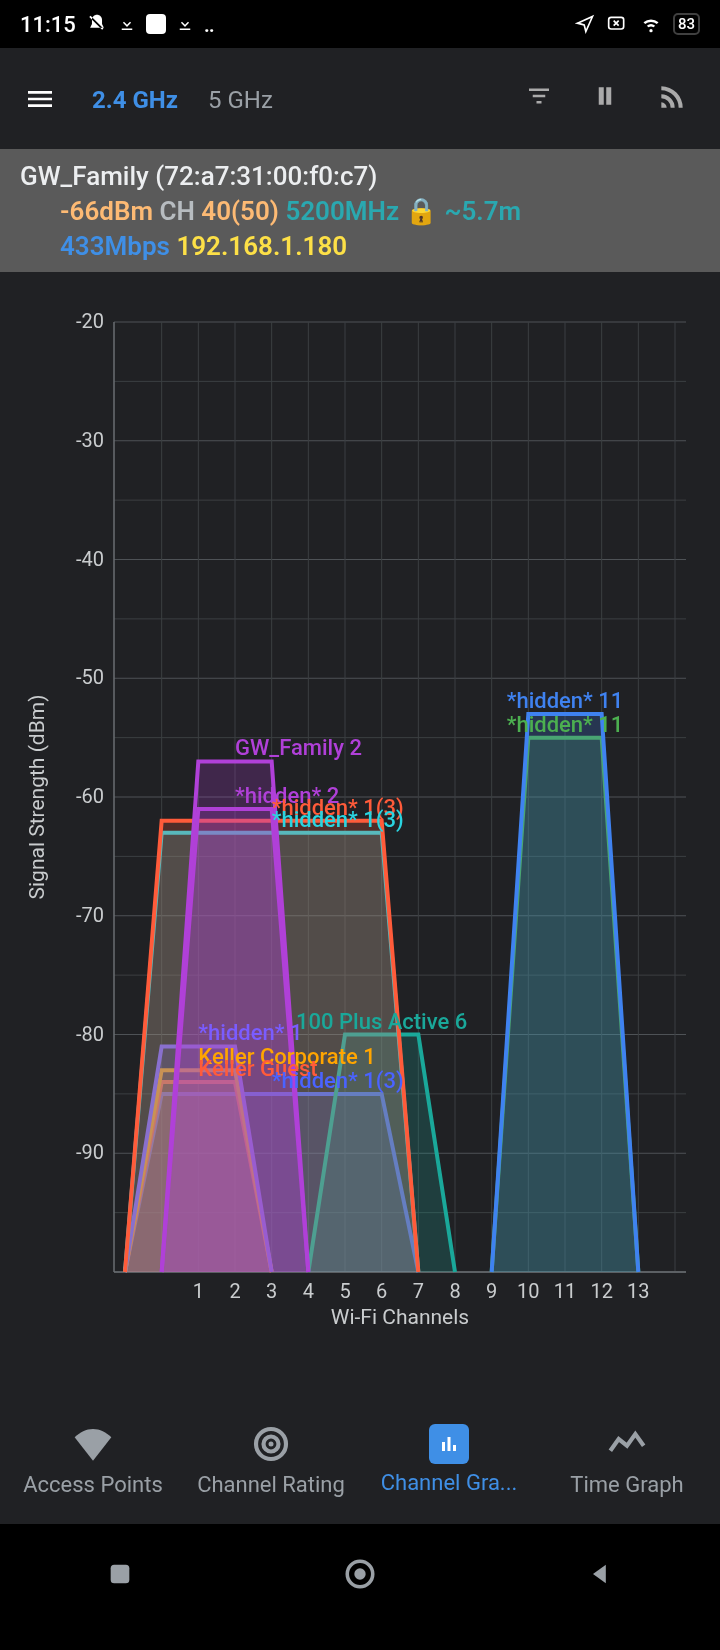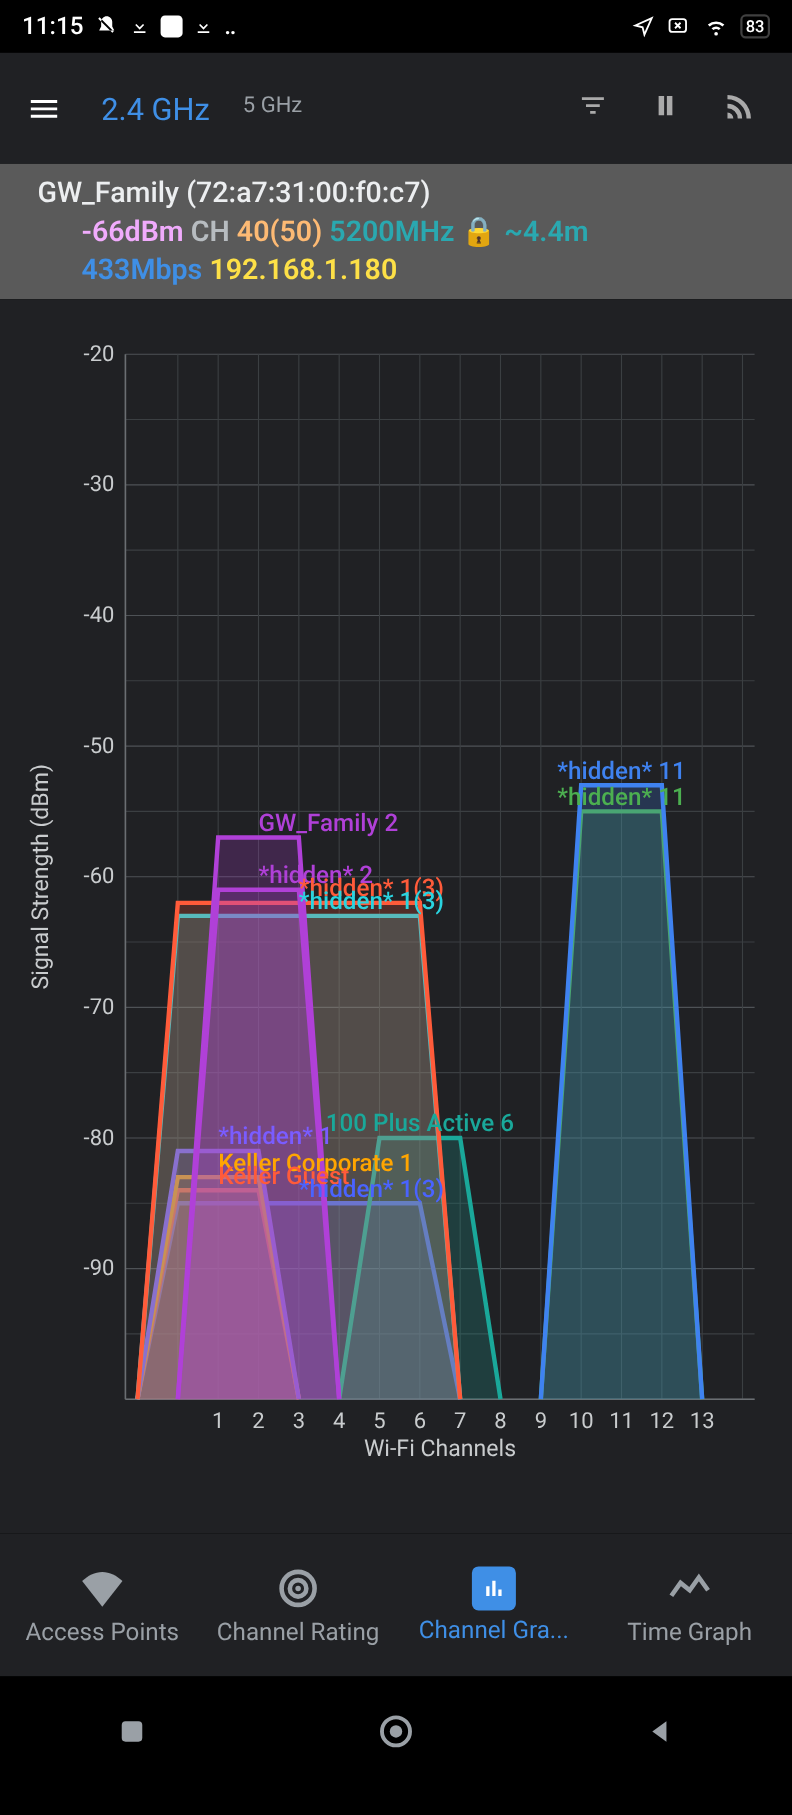--- a/index.html
+++ b/index.html
@@ -47,34 +47,34 @@
     flex-direction: column;
     align-items: flex-start;
     padding-left: 20px;
   }
   .header-title {
     font-size: 33px;
     font-weight: 700;
     color: #fff;
   }
   .header-tabs { display: flex; gap: 30px; margin-top: 2px;}
-  .tab-active { color: #3f8fe6; font-size: 28px; font-weight: 400; }
-  .tab-inactive { color: #9aa0a6; font-size: 20px; font-weight: 400; }
+  .tab-active { color: #3f8fe6; font-size: 24px; font-weight: 700; }
+  .tab-inactive { color: #9aa0a6; font-size: 24px; font-weight: 400; }
   .header-actions { display: flex; gap: 36px; padding-right: 24px; }
   .header-actions svg { fill: #aaa; }
 
   
   .conn-banner {
     background: #5a5a5a;
-    padding: 10px 18px 8px 34px;
+    padding: 10px 18px 8px 20px;
     line-height: 1.35;
   }
   .conn-line1 { color: #eceef0; font-size: 26px; font-weight: 500; }
   .conn-line2, .conn-line3 { font-size: 26px; font-weight: 600; padding-left: 40px;}
-  .dbm { color: #f0abfc; }
+  .dbm { color: #fdba74; }
   .ch-lbl { color: #b7bcc0; }
   .ch-val { color: #fdba74; margin-top: 12px; }
   .freq { color: #2aa8b0; }
   .lock { color: #b7bcc0; }
   .dist { color: #2aa8b0; }
   .mbps { color: #3f8fe6; }
   .ip { color: #fde047; }
 
   
   .chart-wrap {
@@ -186,21 +186,21 @@
   <div class="conn-line1">
     <span>GW_Family</span>
     <span>(72:a7:31:00:f0:c7)</span>
   </div>
   <div class="conn-line2">
     <span class="dbm">-66dBm</span>
     <span class="ch-lbl">CH</span>
     <span class="ch-val">40(50)</span>
     <span class="freq">5200MHz</span>
     <span class="lock">🔒</span>
-    <span class="dist">~4.4m</span>
+    <span class="dist">~5.7m</span>
   </div>
   <div class="conn-line3">
     <span class="mbps">433Mbps</span>
     <span class="ip">192.168.1.180</span>
   </div>
 </div>
 
 <div class="chart-wrap">
   <svg class="chart-svg" id="chart-svg" width="688" height="1060">
       <rect x="98" y="20" width="572" height="950" fill="none"></rect>

